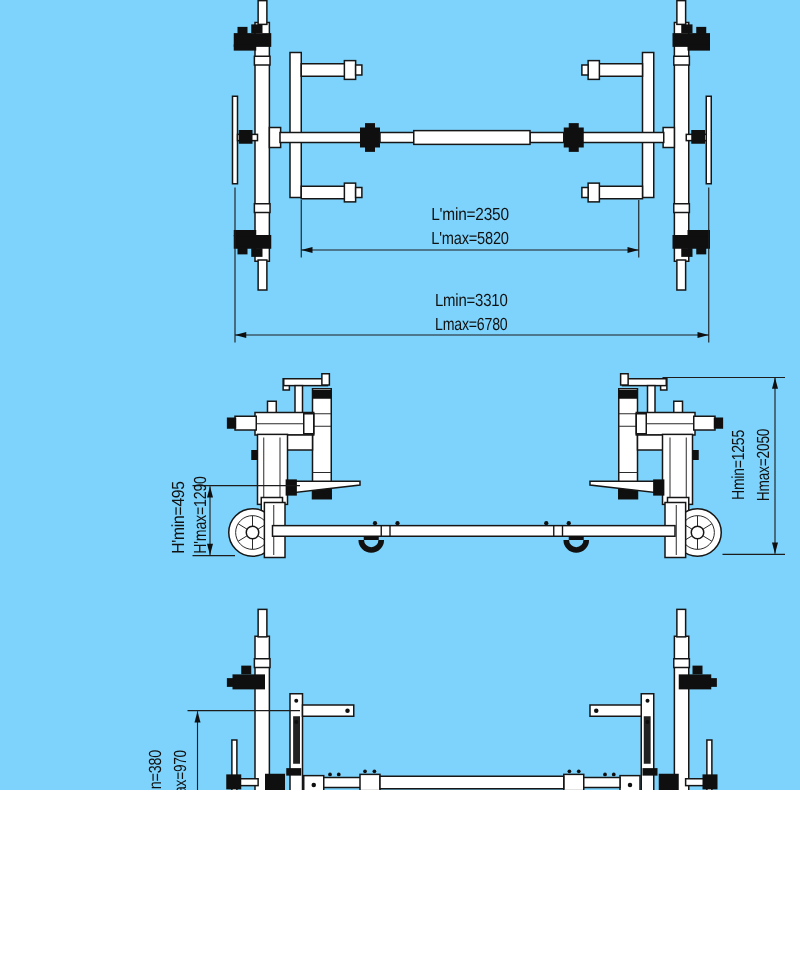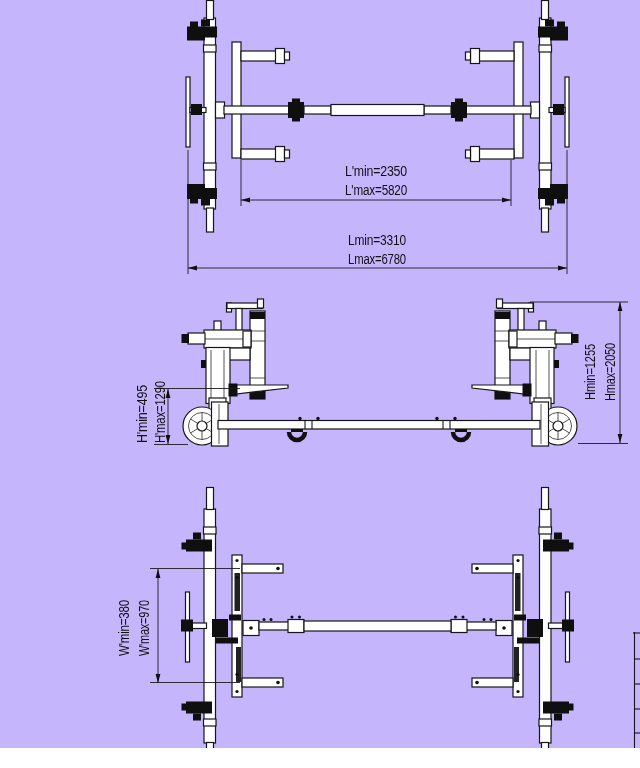--- a/index.html
+++ b/index.html
@@ -1,16 +1,16 @@
 <!DOCTYPE html>
 <html><head>
 <meta charset="utf-8">
 <style>
   html,body{margin:0;padding:0;background:#ffffff;}
-  .canvas{width:640px;height:748px;position:relative;background:#c4b5fd;overflow:hidden;}
+  .canvas{width:640px;height:632px;position:relative;background:#7dd3fc;overflow:hidden;}
   svg{display:block;}
   .shp{fill:#ffffff;stroke:#161616;stroke-width:1.2;}
   .ln{stroke:#161616;stroke-width:1.1;fill:none;}
   .thin{stroke:#2a2a2a;stroke-width:0.8;fill:none;}
   .dimln{stroke:#1c1c1c;stroke-width:0.9;fill:none;}
   .blk{fill:#0f0f0f;stroke:none;}
   .gry{fill:#222222;stroke:none;}
   .arrow{fill:#0f0f0f;stroke:none;}
   .dim{font-family:"Liberation Sans",sans-serif;font-size:14px;fill:#111111;letter-spacing:-0.2px;}
 </style>

